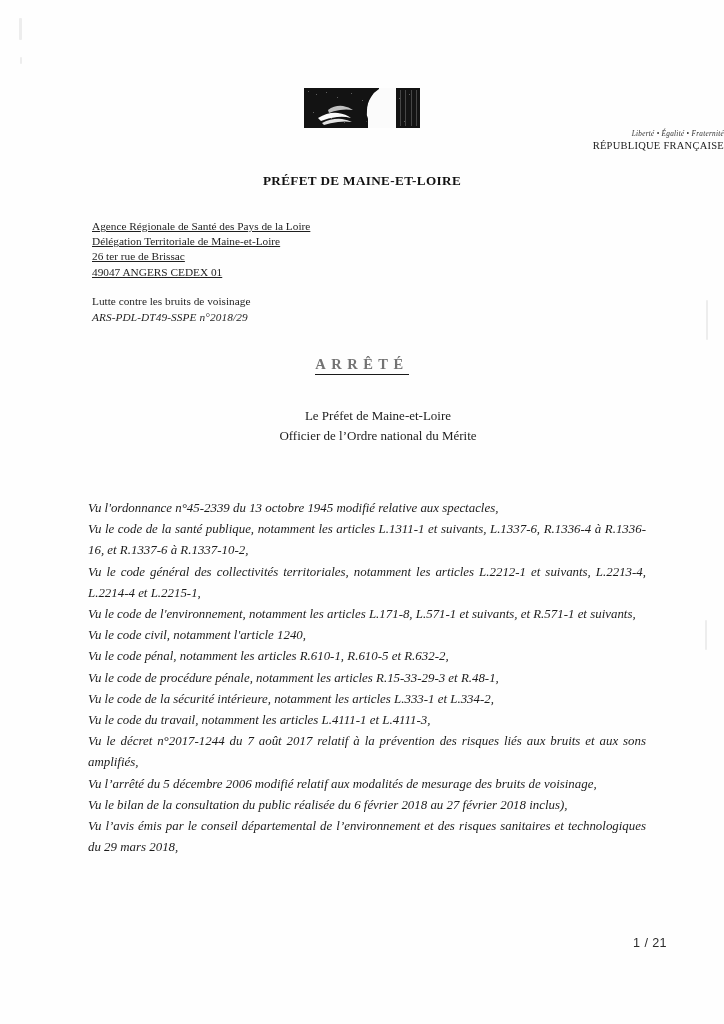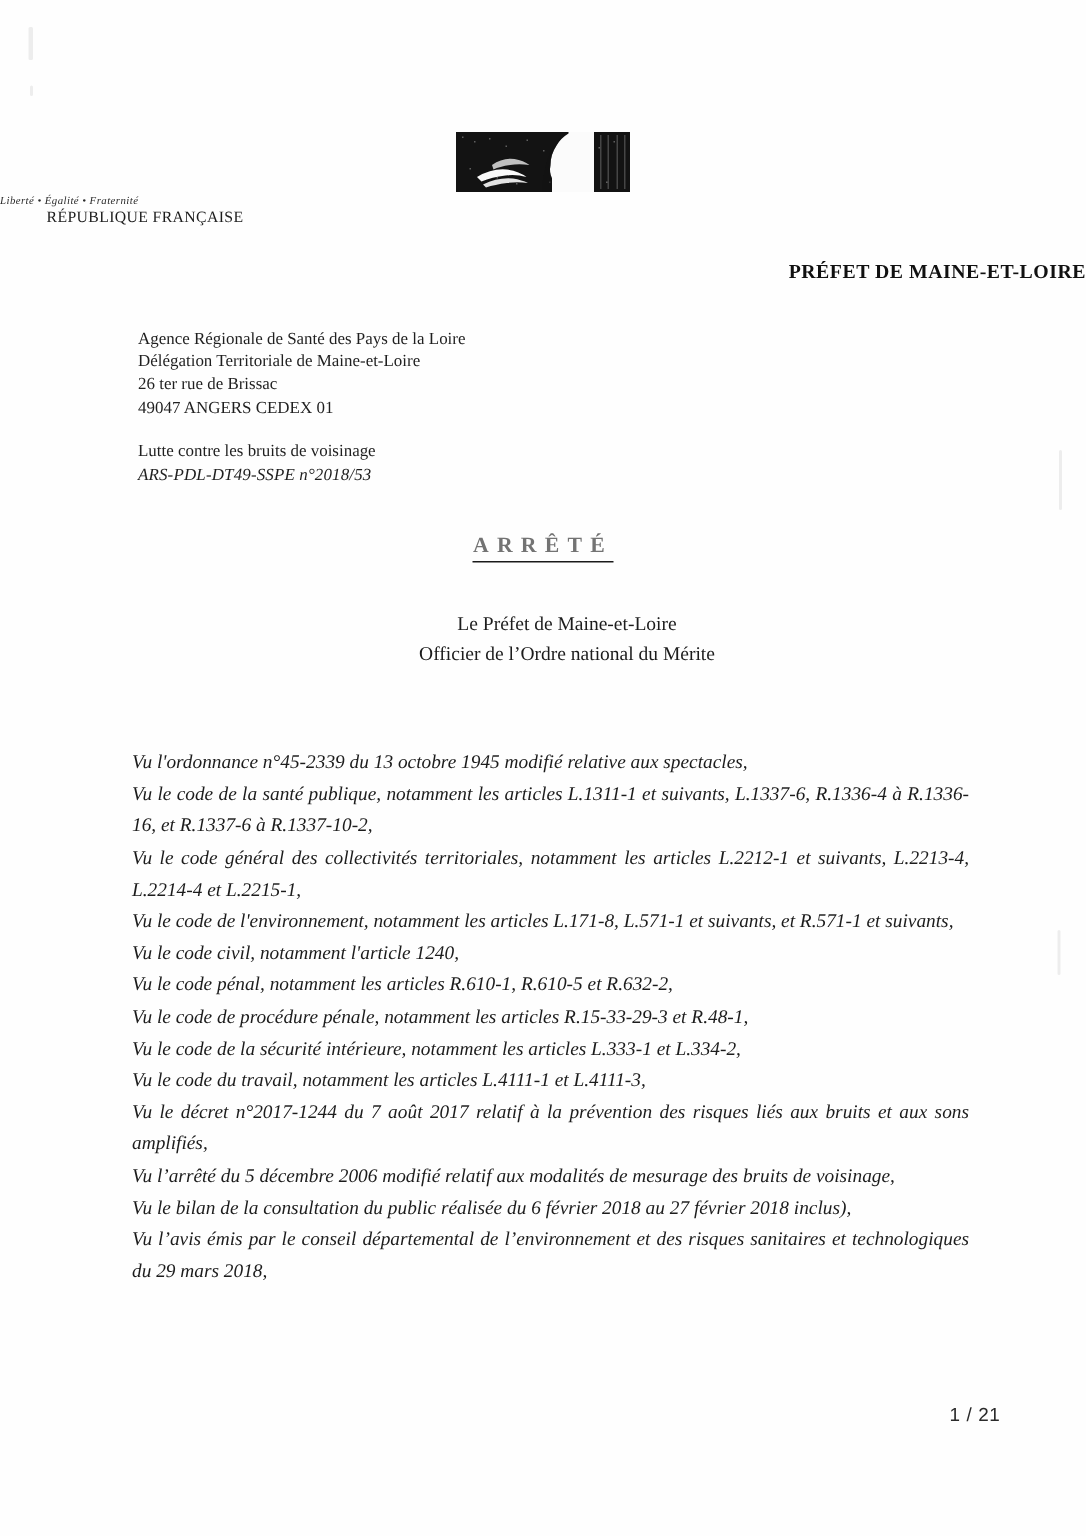--- a/index.html
+++ b/index.html
@@ -22,21 +22,21 @@
     position: absolute;
     inset: 0;
     background: #fefefe;
   }
 
   
   .logo-block {
     position: absolute;
     left: 0; right: 0;
     top: 88px;
-    text-align: left;
+    text-align: right;
   }
   .logo-mark {
     width: 116px;
     height: 40px;
     margin: 0 auto;
     display: block;
   }
   .motto {
     font-family: "Liberation Serif", serif;
     font-style: italic;
@@ -54,37 +54,37 @@
     line-height: 13px;
     font-variant: small-caps;
     margin-left: 31px;
   }
 
   
   .prefet-title {
     position: absolute;
     left: 0; right: 0;
     top: 173px;
-    text-align: right;
+    text-align: center;
     font-weight: bold;
     font-size: 13.2px;
     letter-spacing: 0.35px;
     color: #111;
   }
 
   
   .address {
     position: absolute;
     left: 92px;
     top: 219px;
     font-size: 11.3px;
     line-height: 15.2px;
     color: #1f1f1f;
   }
-  .address div { white-space: nowrap; }
+  .address div { white-space: nowrap; text-decoration: underline; }
 
   
   .reference {
     position: absolute;
     left: 92px;
     top: 294px;
     font-size: 11.3px;
     line-height: 15.5px;
     color: #1f1f1f;
   }
@@ -212,21 +212,21 @@
 
   <div class="address">
     <div>Agence Régionale de Santé des Pays de la Loire</div>
     <div>Délégation Territoriale de Maine-et-Loire</div>
     <div>26 ter rue de Brissac</div>
     <div>49047 ANGERS CEDEX 01</div>
   </div>
 
   <div class="reference">
     <div>Lutte contre les bruits de voisinage</div>
-    <div class="ref-code">ARS-PDL-DT49-SSPE n°2018/53</div>
+    <div class="ref-code">ARS-PDL-DT49-SSPE n°2018/29</div>
   </div>
 
   <div class="arrete">
     <span>ARRÊTÉ</span>
   </div>
 
   <div class="signatory">
     <div>Le Préfet de Maine-et-Loire</div>
     <div>Officier de l’Ordre national du Mérite</div>
   </div>

